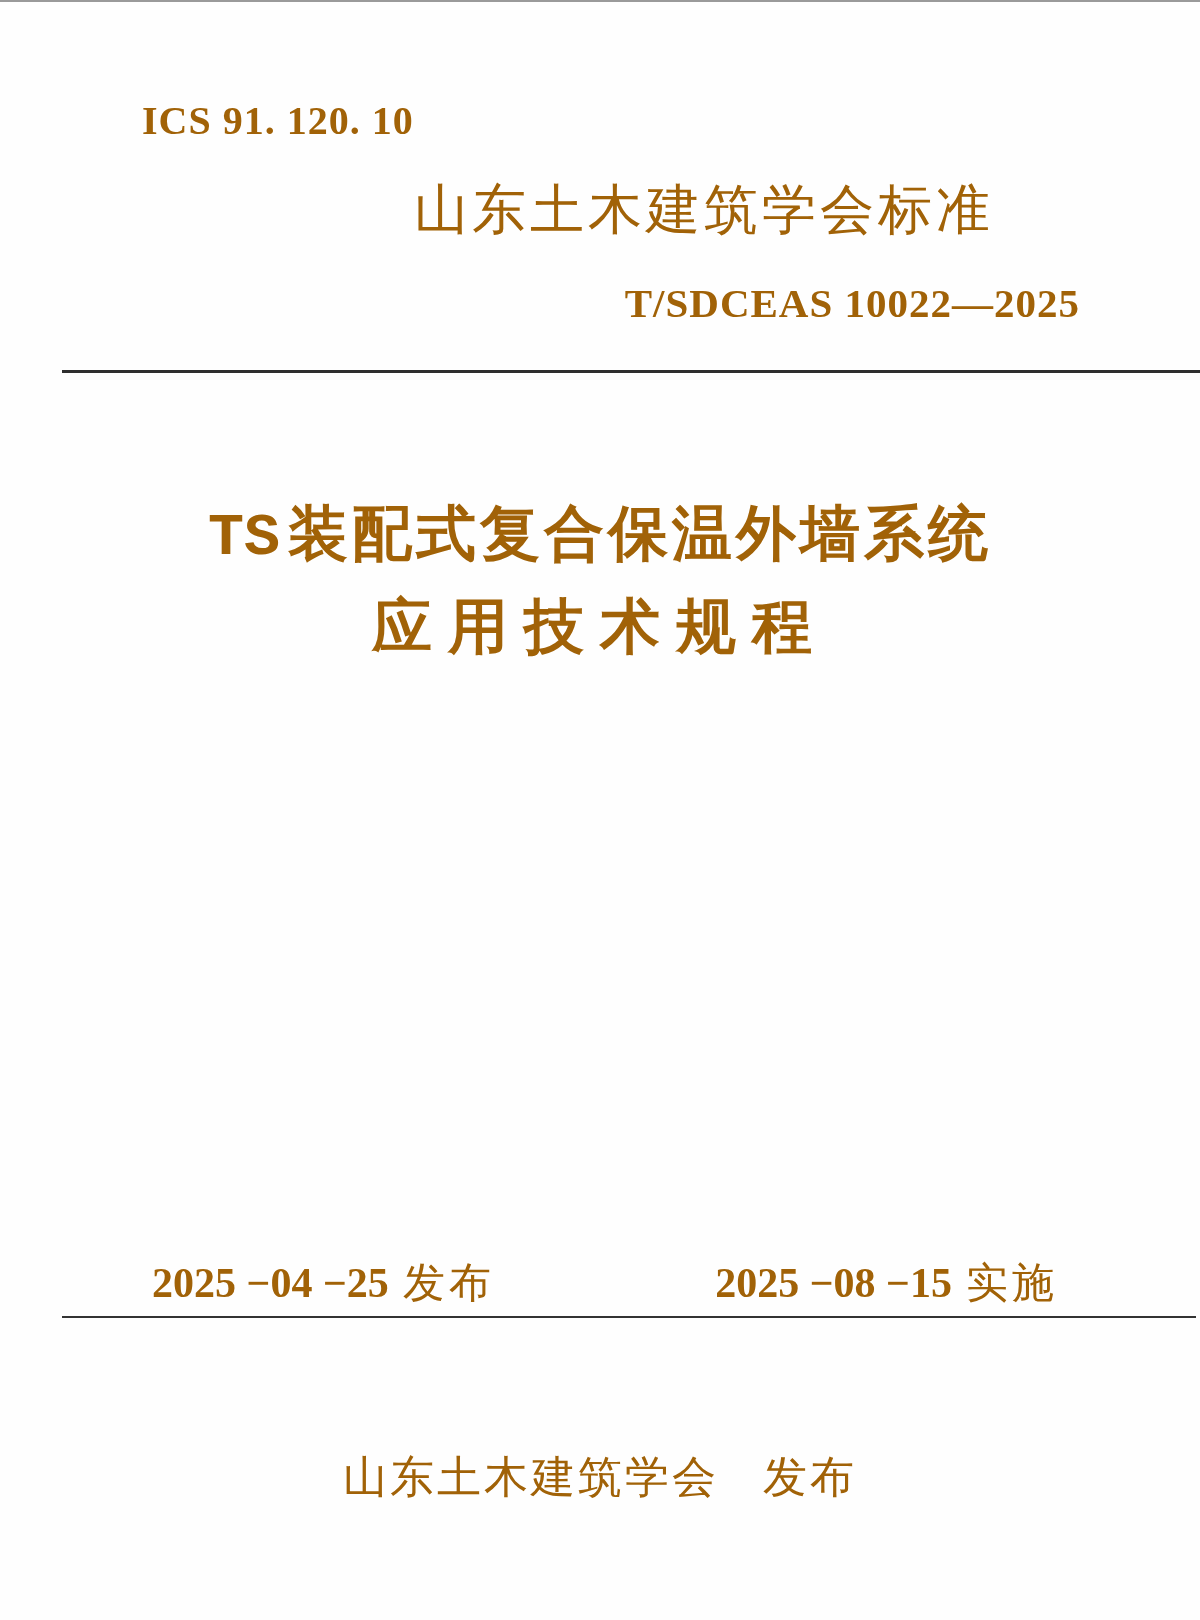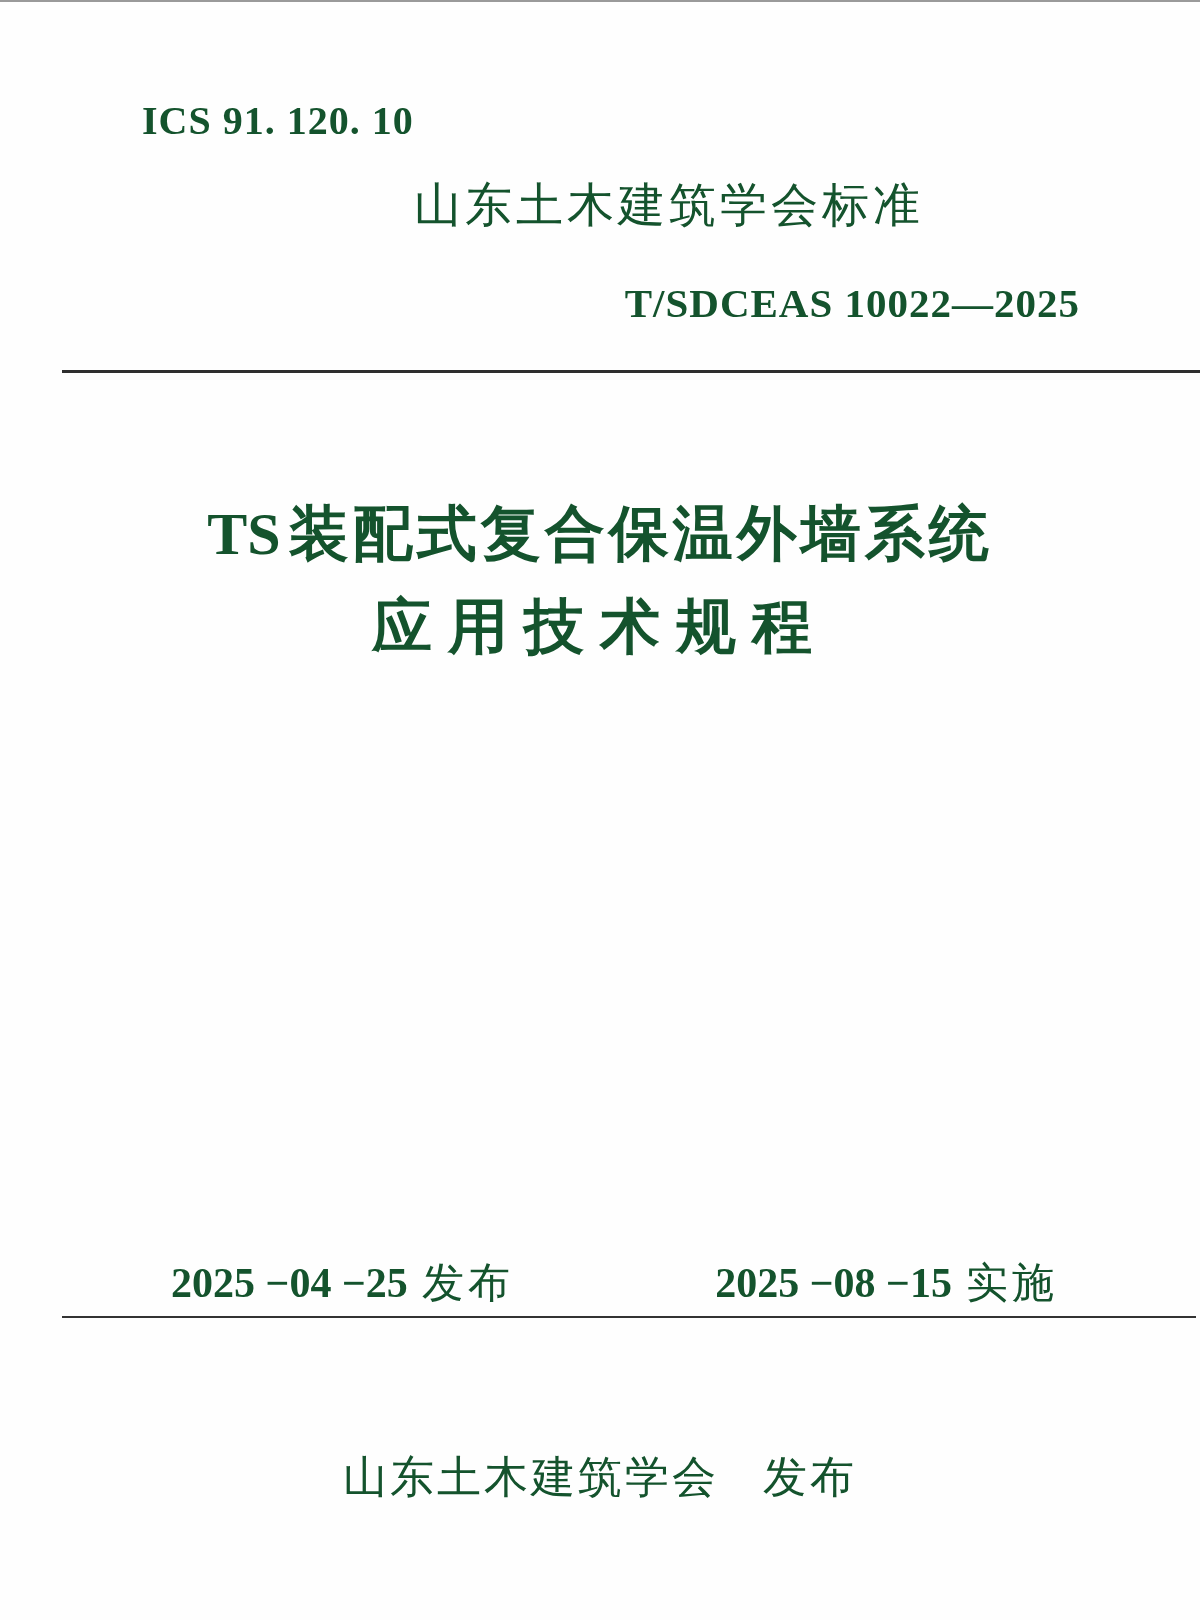--- a/index.html
+++ b/index.html
@@ -7,21 +7,21 @@
     padding: 0;
     background: #ffffff;
   }
   .page {
     position: relative;
     width: 1200px;
     height: 1620px;
     background: #fefefe;
     overflow: hidden;
     font-family: "Liberation Serif", "DejaVu Serif", serif;
-    color: #14532d;
+    color: #a16207;
   }
   .scan-edge-top {
     position: absolute;
     left: 0; top: 0;
     width: 100%; height: 2px;
     background: #9a9a9a;
   }
   .ics-block {
     position: absolute;
     left: 142px;
@@ -31,21 +31,21 @@
     line-height: 58px;
     letter-spacing: 1px;
     white-space: nowrap;
   }
   .society-header {
     position: absolute;
     left: 414px;
     top: 174px;
     font-family: Liberation Mono, monospace;
     font-weight: 500;
-    font-size: 47px;
+    font-size: 54px;
     letter-spacing: 4px;
     white-space: nowrap;
   }
   .standard-number {
     position: absolute;
     right: 120px;
     top: 279px;
     font-weight: bold;
     font-size: 41px;
     letter-spacing: 1px;
@@ -66,21 +66,21 @@
     top: 494px;
     width: 100%;
     text-align: center;
     font-family: "Liberation Sans", "DejaVu Sans", sans-serif;
     font-weight: bold;
     font-size: 60px;
     letter-spacing: 4px;
     white-space: nowrap;
   }
   .title-line1 .latin-prefix {
-    font-family: Liberation Serif, serif;
+    font-family: Liberation Mono, monospace;
     font-weight: bold;
     margin-right: 8px;
     letter-spacing: 0;
   }
   .title-line2 {
     position: absolute;
     left: 0;
     top: 587px;
     width: 100%;
     text-align: center;
@@ -102,21 +102,20 @@
     word-spacing: 7px;
   }
   .dates-row { position: absolute; left: 0; top: 1255px; width: 100%; height: 48px; }
   .date-left {
     position: absolute;
     left: 152px;
     top: 0;
     font-weight: bold;
     font-size: 42px;
     white-space: nowrap;
-    margin-left: 19px;
   }
   .date-right {
     position: absolute;
     right: 142px;
     top: 0;
     font-weight: bold;
     font-size: 42px;
     white-space: nowrap;
   }
   .date-label {

